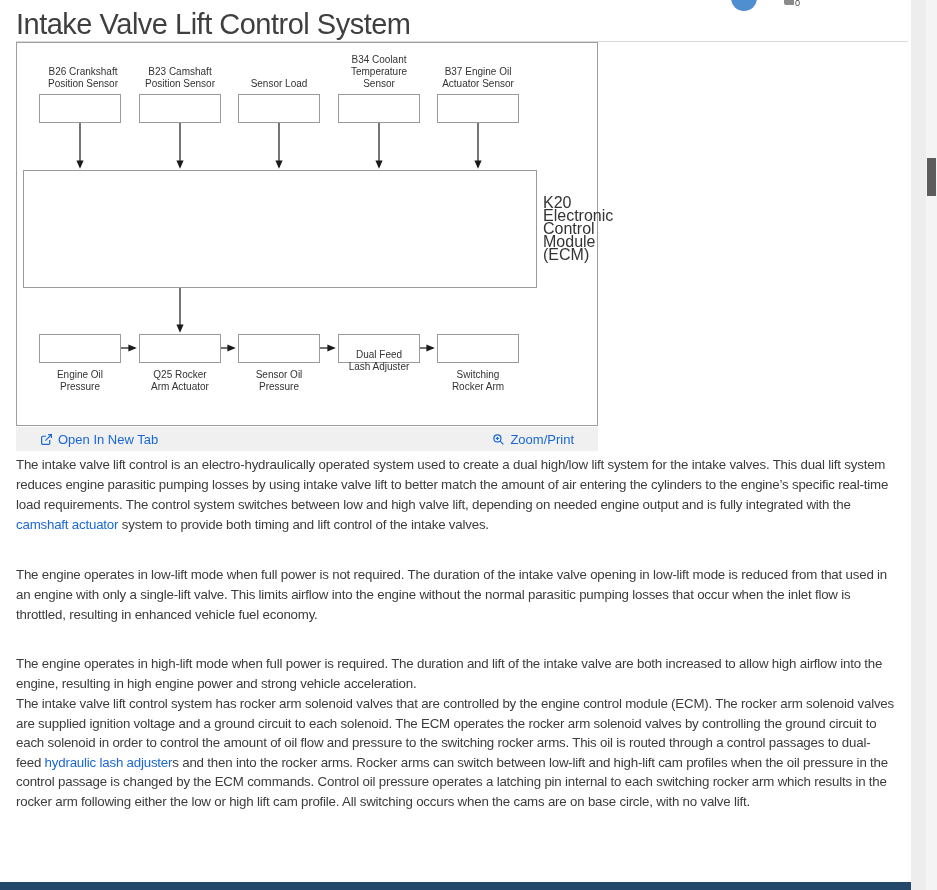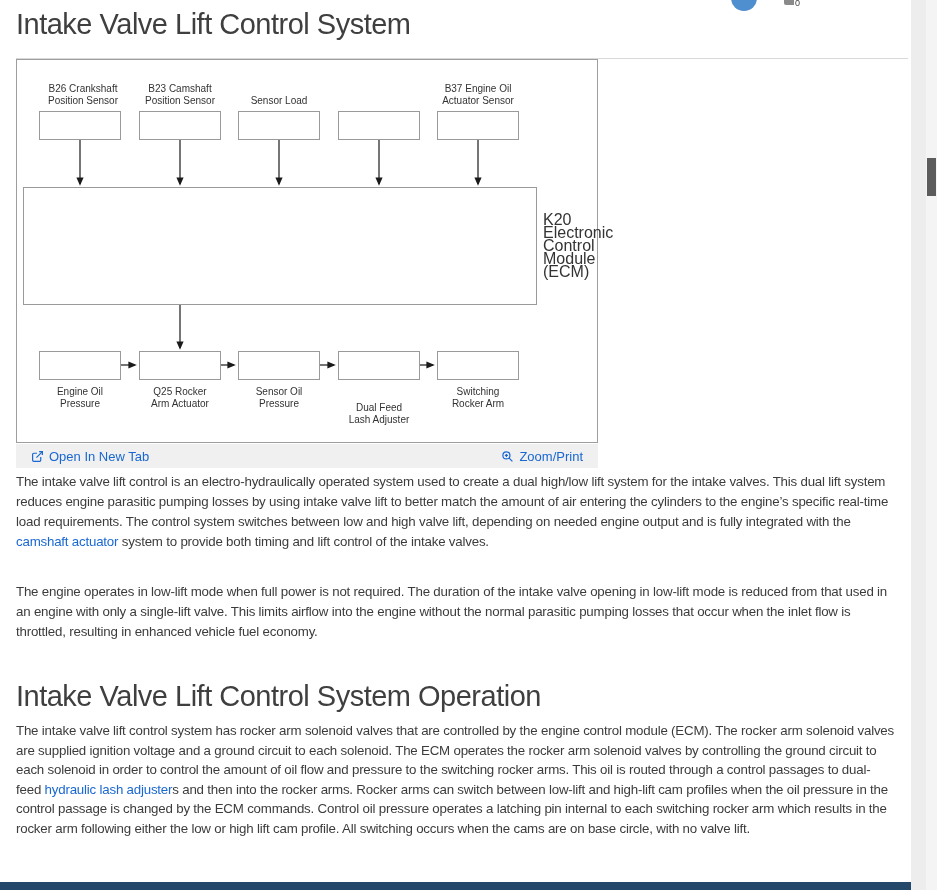--- a/index.html
+++ b/index.html
@@ -30,21 +30,21 @@
   }
 
   
   .page-h1 {
     margin: 0 3px 0 16px;
     padding: 8px 0 0;
     font-size: 29px; line-height: 32px; font-weight: 400;
     letter-spacing: -0.5px;
     color: var(--heading-text, #3f3f3f);
   }
-  .page-h1.with-rule { padding-bottom: 18px; border-bottom: 1px solid #d9d9d9; }
+  .page-h1.with-rule { padding-bottom: 1px; border-bottom: 1px solid #d9d9d9; }
   .page-h1.h2 { line-height: 34px; margin-bottom: 8px; }
 
   
   .diagram-canvas {
     position: relative;
     margin: 0 0 0 16px;
     width: 582px; height: 384px;
     border: 1px solid var(--diagram-border, #9e9e9e);
     background: #fff;
   }
@@ -64,21 +64,21 @@
   }
   .ecm-label {
     position: absolute; left: 526px; top: 153px; width: 54px;
     font-size: 16px; line-height: 13px; white-space: pre-line; color: #333;
   }
   .diagram-footer {
     width: 582px; height: 24px;
     margin: 1px 0 0 16px;
     background: var(--footer-bg, #f0f0f0);
     display: flex; align-items: center; justify-content: space-between;
-    padding: 0 15px;
+    padding: 0 24px;
   }
   .dflink {
     display: flex; align-items: center; gap: 5px;
     color: var(--link-blue, #1967d2);
     font-size: 13px; text-decoration: none; cursor: pointer;
   }
   .dflink svg { display: block; }
 
   
   .para {
@@ -132,20 +132,23 @@
         <line x1="303" y1="305" x2="317" y2="305" marker-end="url(#arr)"></line>
         <line x1="402" y1="305" x2="416" y2="305" marker-end="url(#arr)"></line>
       </g>
     </svg>
 
     <div class="dlabel" style="left:16px;top:23px">B26 Crankshaft
 Position Sensor</div>
     <div class="dlabel" style="left:113px;top:23px">B23 Camshaft
 Position Sensor</div>
     <div class="dlabel" style="left:212px;top:35px">Sensor Load</div>
+    <div class="dlabel" style="left:312px;top:11px">B34 Coolant
+Temperature
+Sensor</div>
     <div class="dlabel" style="left:411px;top:23px">B37 Engine Oil
 Actuator Sensor</div>
 
     <div class="dbox" style="left:22px;top:51px"></div>
     <div class="dbox" style="left:122px;top:51px"></div>
     <div class="dbox" style="left:221px;top:51px"></div>
     <div class="dbox" style="left:321px;top:51px"></div>
     <div class="dbox" style="left:420px;top:51px"></div>
 
     <div class="ecm-box"></div>
@@ -160,21 +163,21 @@
     <div class="dbox" style="left:221px;top:291px"></div>
     <div class="dbox" style="left:321px;top:291px"></div>
     <div class="dbox" style="left:420px;top:291px"></div>
 
     <div class="dlabel" style="left:13px;top:326px">Engine Oil
 Pressure</div>
     <div class="dlabel" style="left:113px;top:326px">Q25 Rocker
 Arm Actuator</div>
     <div class="dlabel" style="left:212px;top:326px">Sensor Oil
 Pressure</div>
-    <div class="dlabel" style="left:312px;top:342px">Dual Feed
+    <div class="dlabel" style="left:312px;top:306px">Dual Feed
 Lash Adjuster</div>
     <div class="dlabel" style="left:411px;top:326px">Switching
 Rocker Arm</div>
   </div>
 
   <div class="diagram-footer">
     <a class="dflink">
       <svg width="13" height="13" viewBox="0 0 24 24" fill="none" stroke="currentColor" stroke-width="2.2">
         <path d="M18 13v6a2 2 0 0 1-2 2H5a2 2 0 0 1-2-2V8a2 2 0 0 1 2-2h6"></path>
         <path d="M15 3h6v6"></path>
@@ -189,22 +192,22 @@
         <path d="M7.2 10h5.6 M10 7.2v5.6"></path>
       </svg>
       <span>Zoom/Print</span>
     </a>
   </div>
 
   <p class="para p1"><span>The intake valve lift control is an electro-hydraulically operated system used to create a dual high/low lift system for the intake valves. This dual lift system reduces engine parasitic pumping losses by using intake valve lift to better match the amount of air entering the cylinders to the engine’s specific real-time load requirements. The control system switches between low and high valve lift, depending on needed engine output and is fully integrated with the </span><a class="ilink">camshaft actuator</a><span> system to provide both timing and lift control of the intake valves.</span></p>
 
   <p class="para p2">The engine operates in low-lift mode when full power is not required. The duration of the intake valve opening in low-lift mode is reduced from that used in an engine with only a single-lift valve. This limits airflow into the engine without the normal parasitic pumping losses that occur when the inlet flow is throttled, resulting in enhanced vehicle fuel economy.</p>
 
-
-  <h1 class="page-h1 h2">Intake Valve Lift Control System Operation</h1>
+  <p class="para p3">The engine operates in high-lift mode when full power is required. The duration and lift of the intake valve are both increased to allow high airflow into the engine, resulting in high engine power and strong vehicle acceleration.</p>
+
 
   <p class="para p4"><span>The intake valve lift control system has rocker arm solenoid valves that are controlled by the engine control module (ECM). The rocker arm solenoid valves are supplied ignition voltage and a ground circuit to each solenoid. The ECM operates the rocker arm solenoid valves by controlling the ground circuit to each solenoid in order to control the amount of oil flow and pressure to the switching rocker arms. This oil is routed through a control passages to dual-feed </span><a class="ilink">hydraulic lash adjuster</a><span>s and then into the rocker arms. Rocker arms can switch between low-lift and high-lift cam profiles when the oil pressure in the control passage is changed by the ECM commands. Control oil pressure operates a latching pin internal to each switching rocker arm which results in the rocker arm following either the low or high lift cam profile. All switching occurs when the cams are on base circle, with no valve lift.</span></p>
 
 </div>
 
 <div class="gutter"></div>
 <div class="scrollbar-track">
   <div class="scrollbar-thumb"></div>
 </div>
 <div class="bottom-bar"></div>

